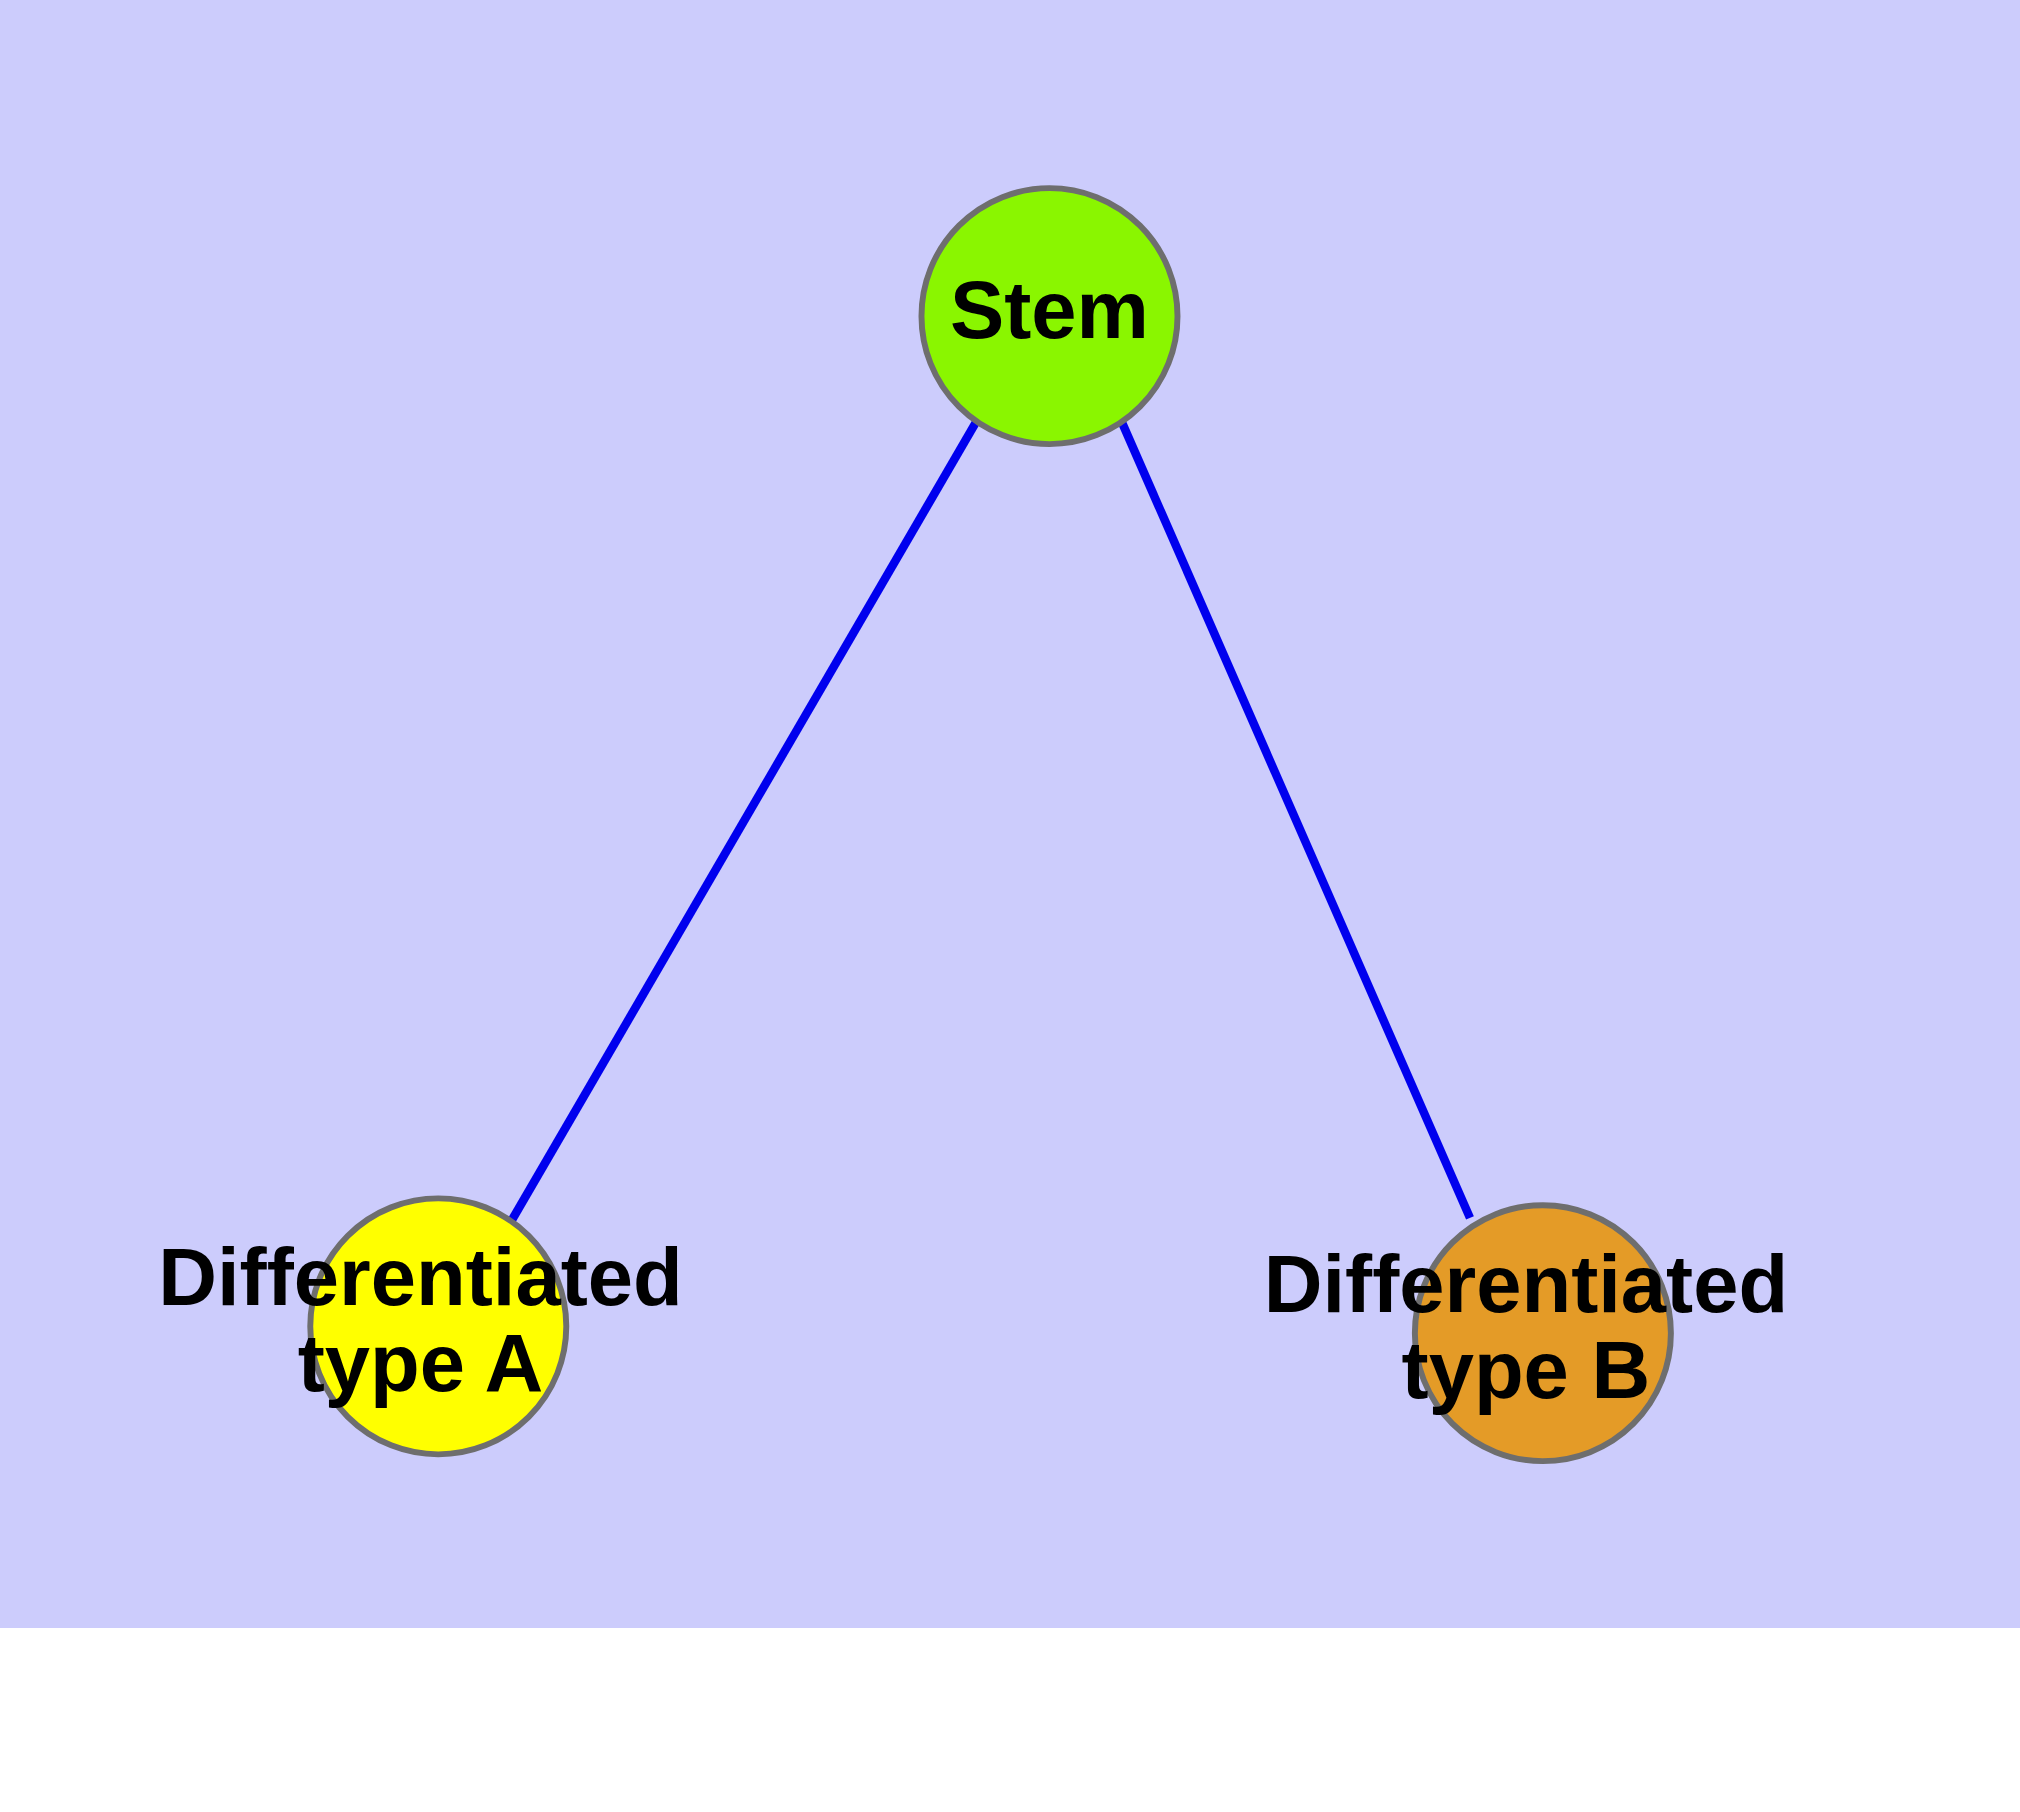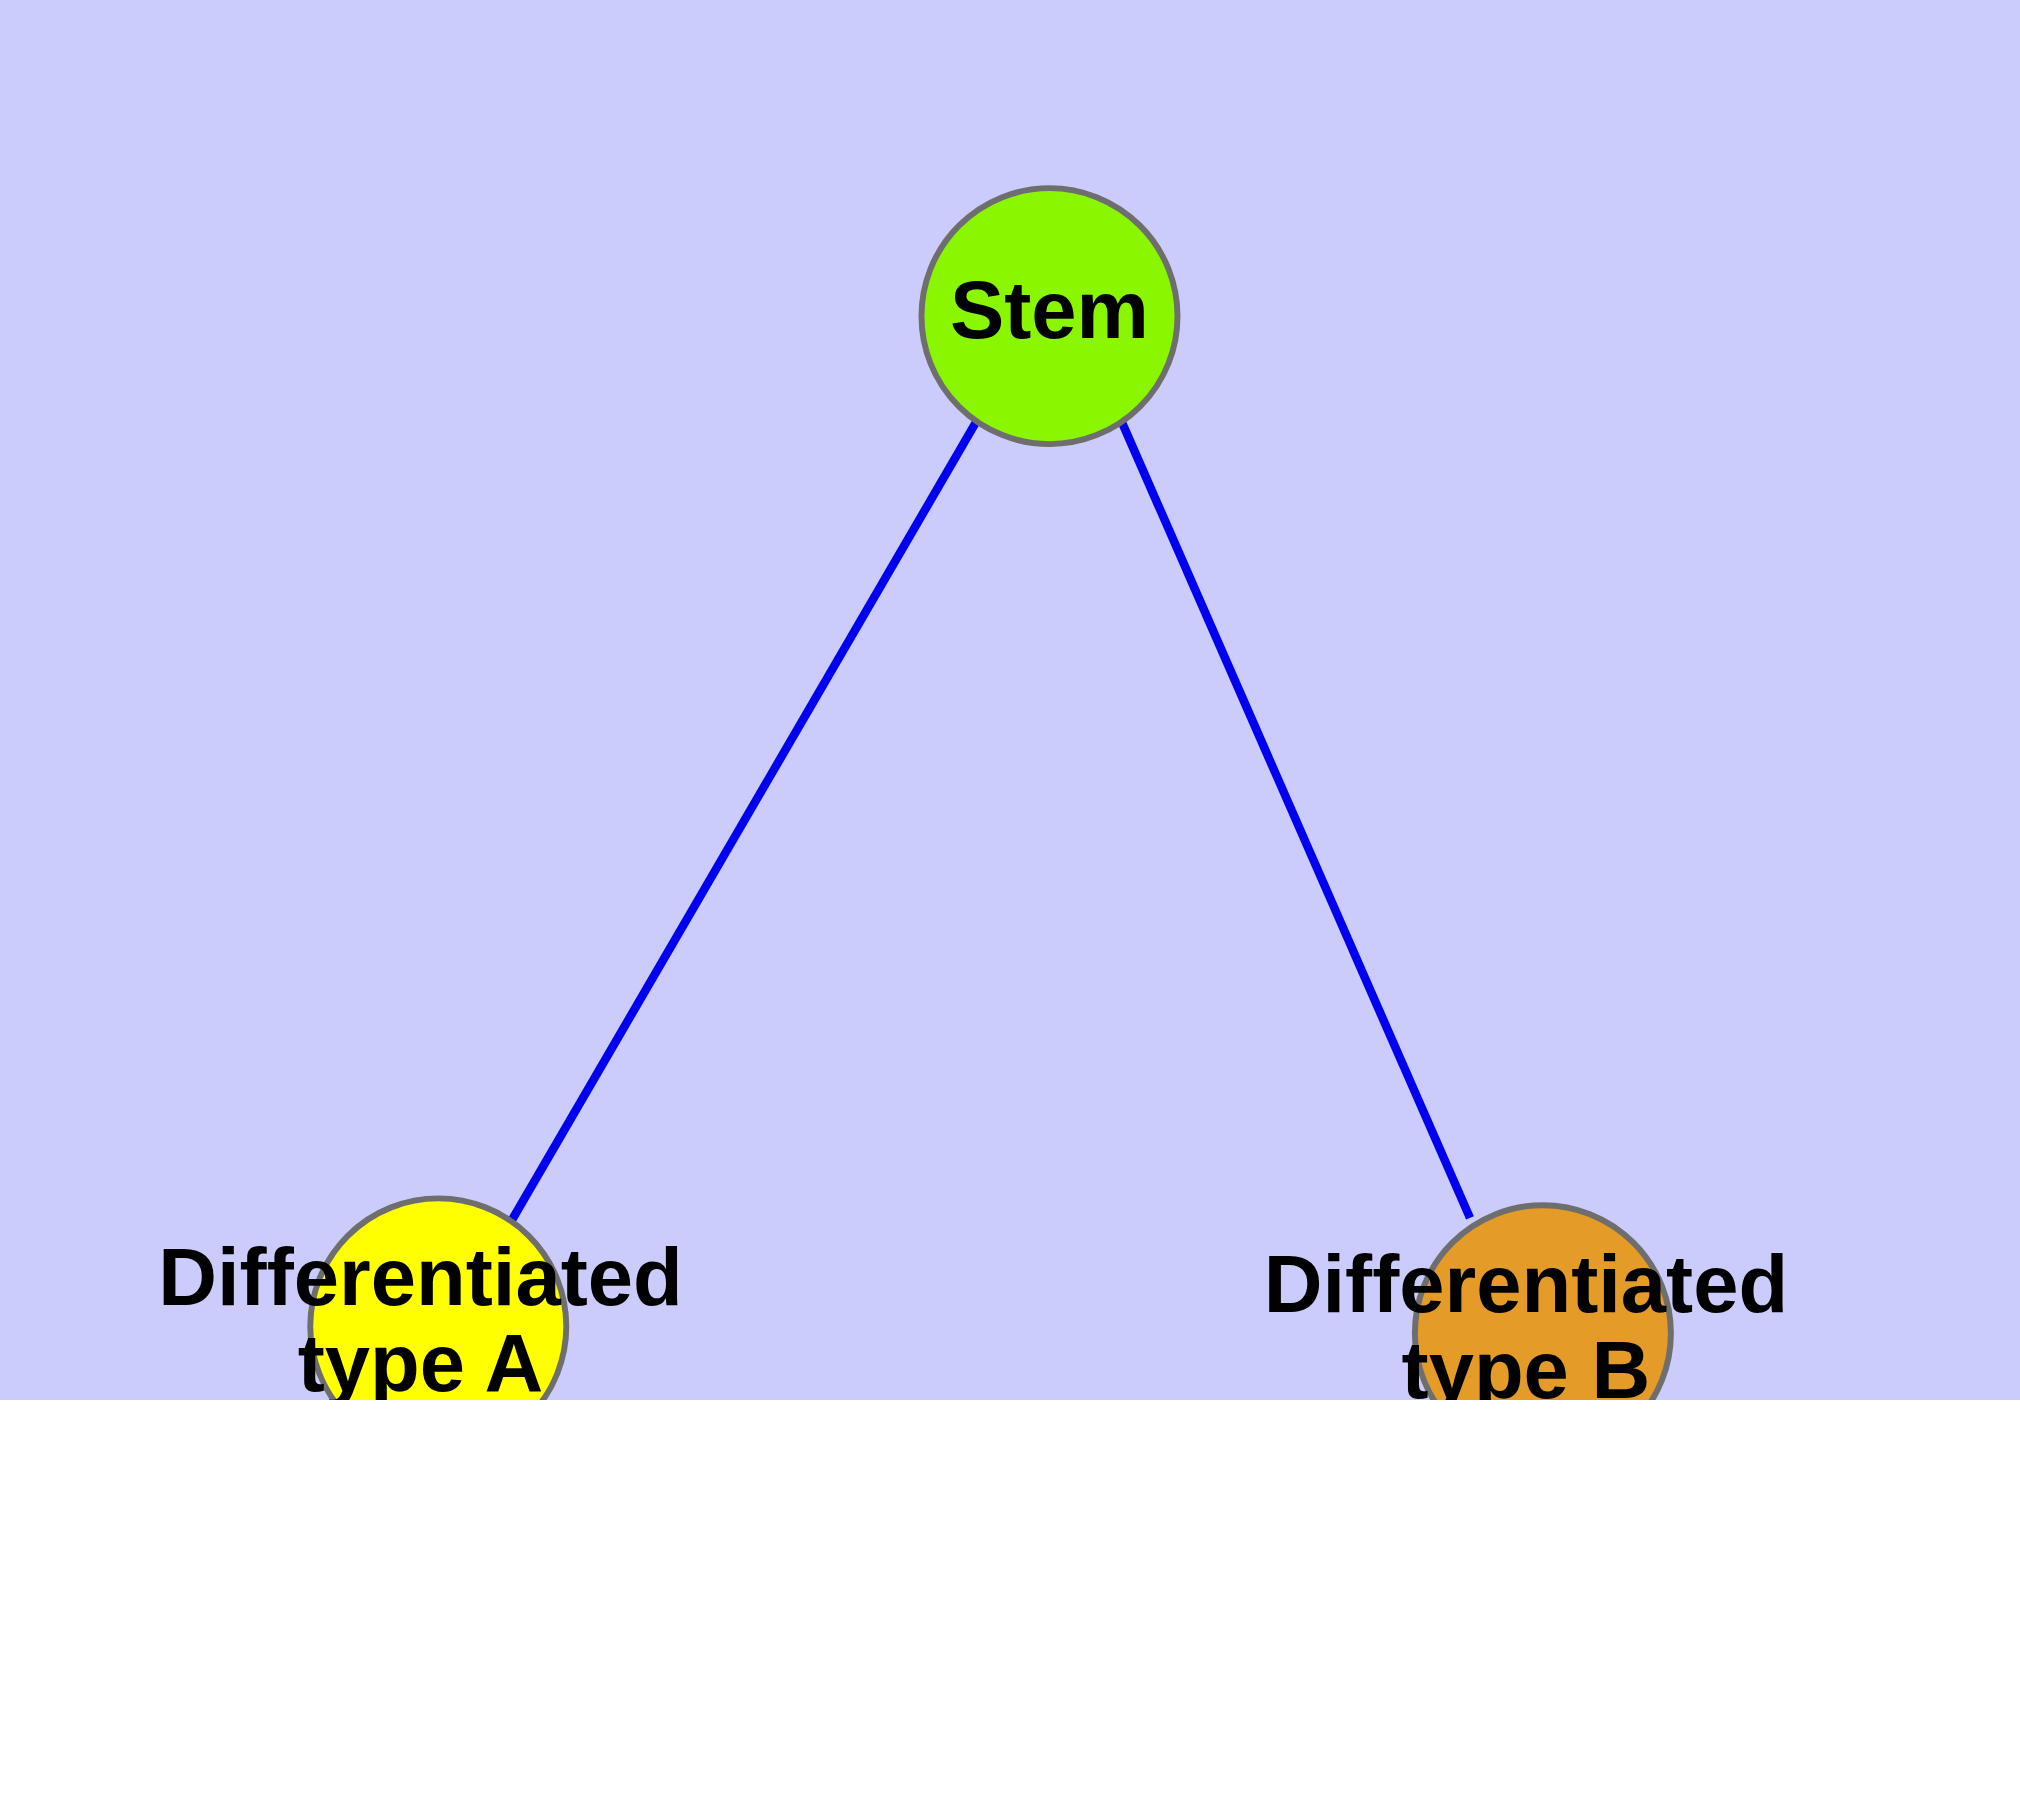--- a/index.html
+++ b/index.html
@@ -31,21 +31,21 @@
     font-size: 96px;
     fill: #000000;
     dominant-baseline: middle;
     text-anchor: middle;
     paint-order: normal;
   }
 </style>
 </head>
 <body style="background: rgb(204, 204, 252);">
 
-<div id="canvas" style="width: 2021px; height: 1400px;">
+<div id="canvas" style="width: 2021px; height: 1628px;">
   <svg id="graph-svg" viewBox="0 0 2384 2138" preserveAspectRatio="none" xmlns="http://www.w3.org/2000/svg" style="width: 2021px; height: 1812px;">
 
     <rect id="bg-rect" x="0" y="0" width="2384" height="2138" fill="#ccccfc"></rect>
 
     <g id="edge-layer">
         <line x1="1152" y1="497" x2="603" y2="1441" stroke="#0000ee" stroke-width="10" stroke-linecap="butt"></line>
         <line x1="1322" y1="495" x2="1734" y2="1437" stroke="#0000ee" stroke-width="10" stroke-linecap="butt"></line>
       </g>
     <g id="node-layer">
         <circle cx="1238" cy="373" r="151" fill="#8af600" stroke="#6e6e6e" stroke-width="7"></circle>

